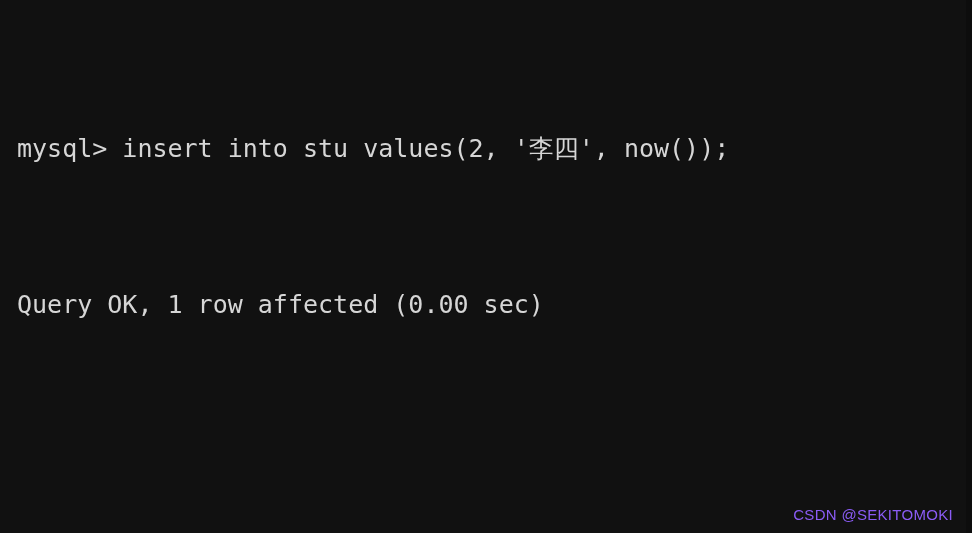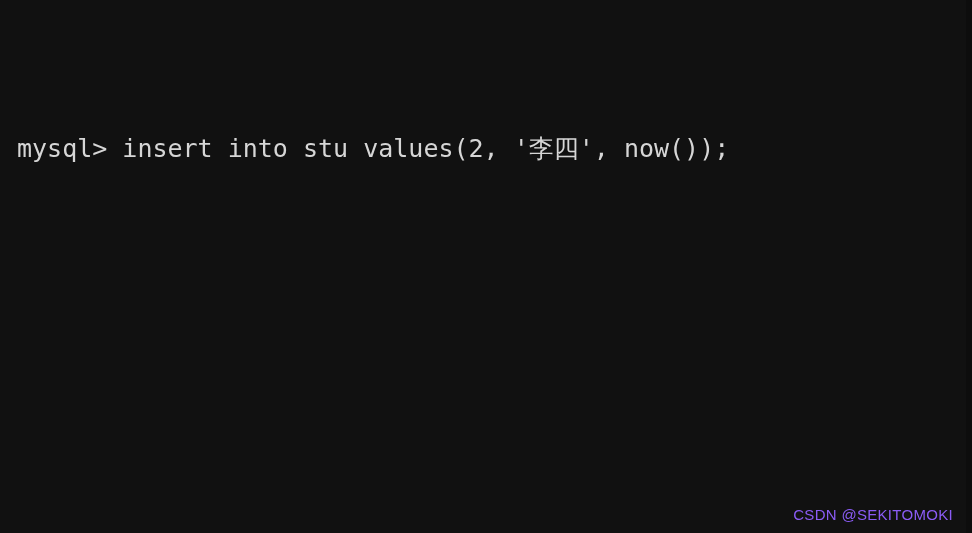--- a/index.html
+++ b/index.html
@@ -51,20 +51,21 @@
 </style>
 </head>
 <body>
 
 <div id="terminal">
 
   <div id="terminal-body">
 
     <div class="line">mysql&gt; insert into stu values(2, '李四', now());</div>
 
+    <div class="line">Query OK, 1 row affected (0.00 sec)</div>
 
     <div class="line blank"></div>
 
     
 
     
 
     
 
     

